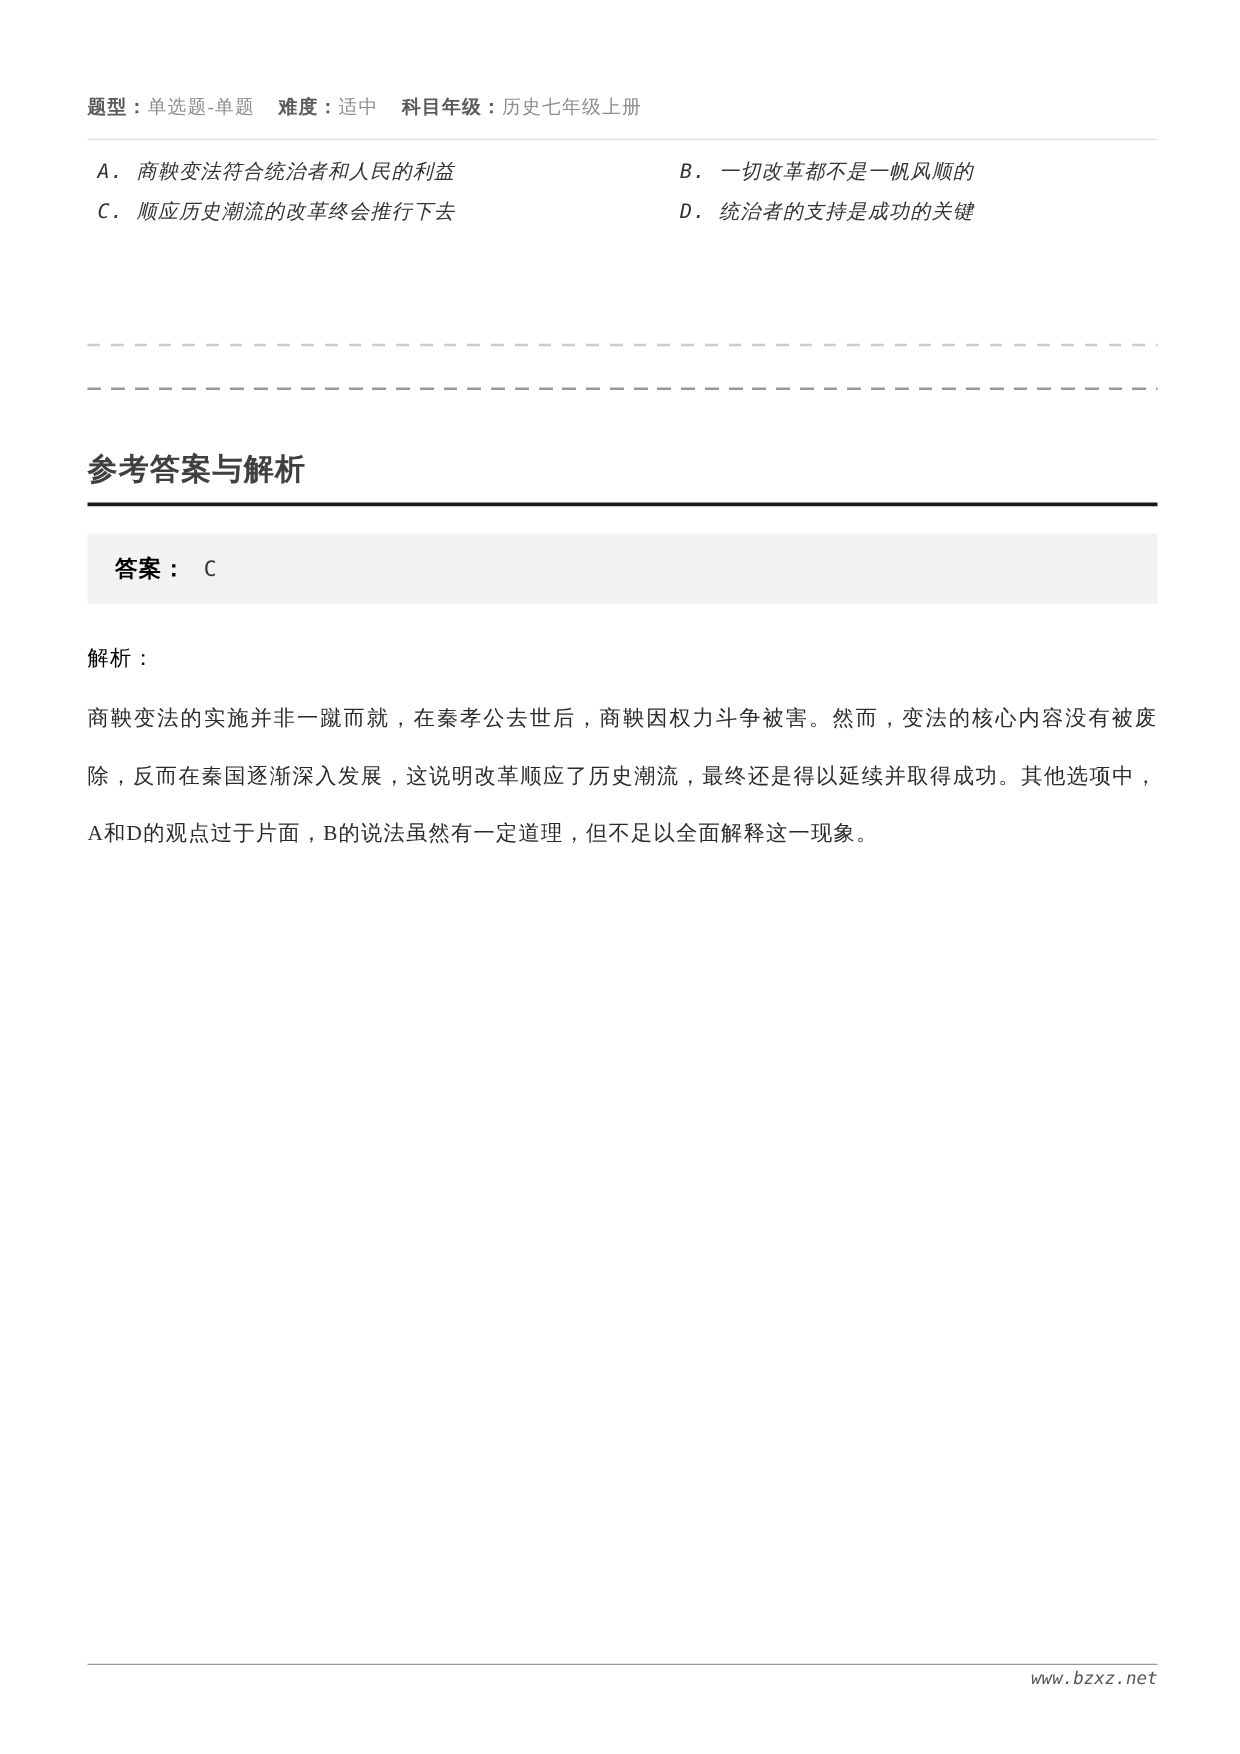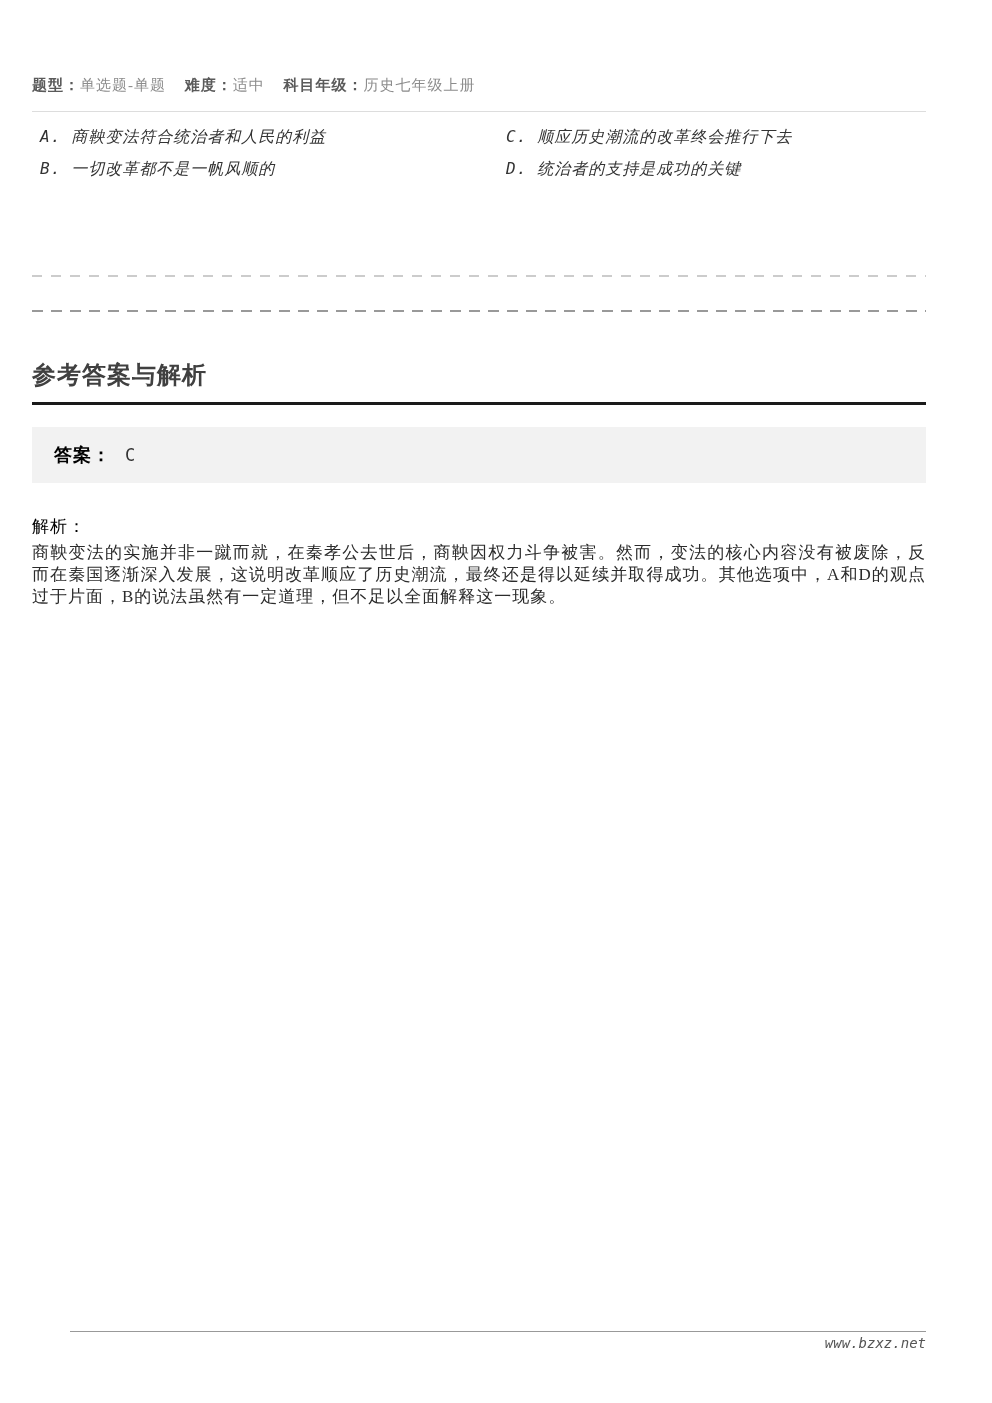--- a/index.html
+++ b/index.html
@@ -2,21 +2,21 @@
 <html><head>
 <meta charset="utf-8">
 <style>
   html, body { margin: 0; padding: 0; background: #ffffff; }
   .page {
     position: relative;
     width: 988px;
     height: 1403px;
     box-sizing: border-box;
     background: #ffffff;
-    padding: 76px 62px 0 32px;
+    padding: 76px 62px 0 70px;
     font-family: "Liberation Serif", "DejaVu Serif", serif;
     overflow: hidden;
   }
 
   
   .meta-row {
     font-size: 15px;
     color: #8c8c8c;
     padding-bottom: 16px;
     border-bottom: 1px solid #ddd;
@@ -94,24 +94,24 @@
     font-size: 17px;
   }
   .analysis-label {
     margin-top: 32px;
     font-size: 17px;
     font-weight: normal;
     color: #000;
     letter-spacing: 1px;
   }
   .analysis-text {
-    margin-top: 4px;
+    margin-top: 14px;
     font-size: 17px;
     color: #2b2b2b;
-    line-height: 22px;
+    line-height: 46px;
     text-align: justify;
     letter-spacing: 1px;
   }
   .keypoint-box {
     margin-top: 22px;
     background: #f0f0f0;
     border-left: 5px solid #777;
     padding: 17px 20px;
     font-size: 16px;
   }
@@ -140,22 +140,22 @@
 
   <div class="meta-row">
     <span class="meta-pair"><span class="meta-label">题型：</span><span class="meta-value">单选题-单题</span></span>
     <span class="meta-pair"><span class="meta-label">难度：</span><span class="meta-value">适中</span></span>
     <span class="meta-pair"><span class="meta-label">科目年级：</span><span class="meta-value">历史七年级上册</span></span>
   </div>
 
 
   <div class="options">
     <div class="opt"><span class="opt-letter">A.</span><span>商鞅变法符合统治者和人民的利益</span></div>
+    <div class="opt"><span class="opt-letter">B.</span><span>一切改革都不是一帆风顺的</span></div>
     <div class="opt"><span class="opt-letter">C.</span><span>顺应历史潮流的改革终会推行下去</span></div>
-    <div class="opt"><span class="opt-letter">B.</span><span>一切改革都不是一帆风顺的</span></div>
     <div class="opt"><span class="opt-letter">D.</span><span>统治者的支持是成功的关键</span></div>
   </div>
 
   <div class="cut-section">
     <div class="dash-light"></div>
     <div class="dash-dark"></div>
   </div>
 
   <div class="section-heading">参考答案与解析</div>
 

